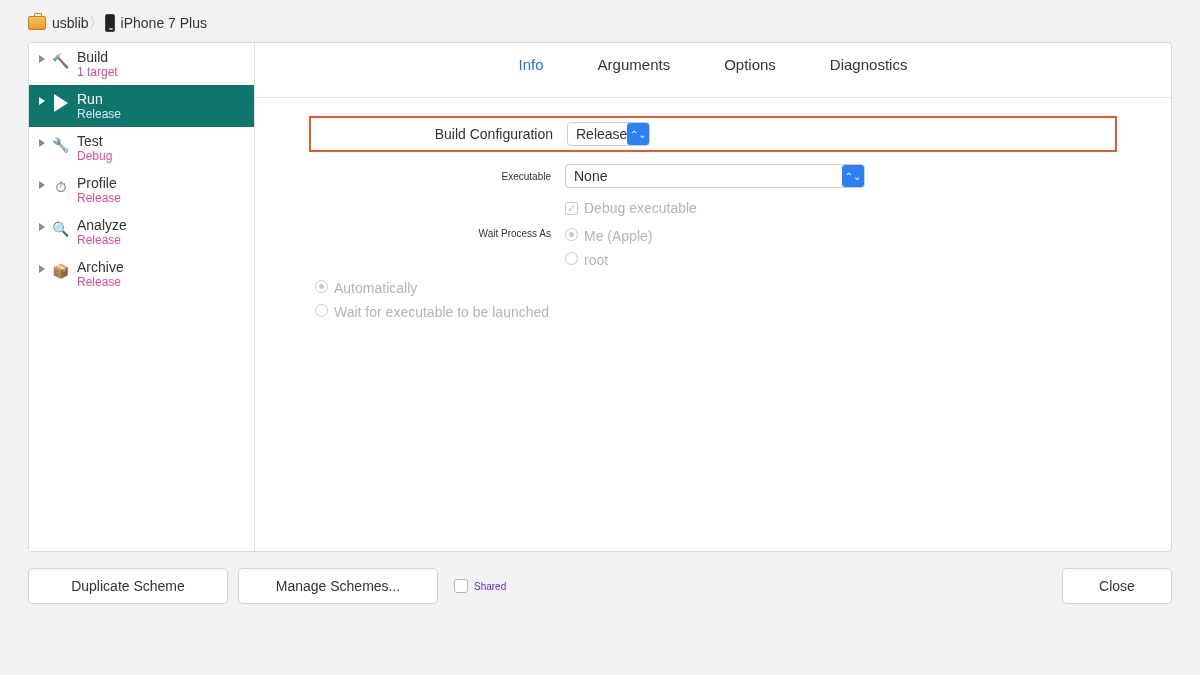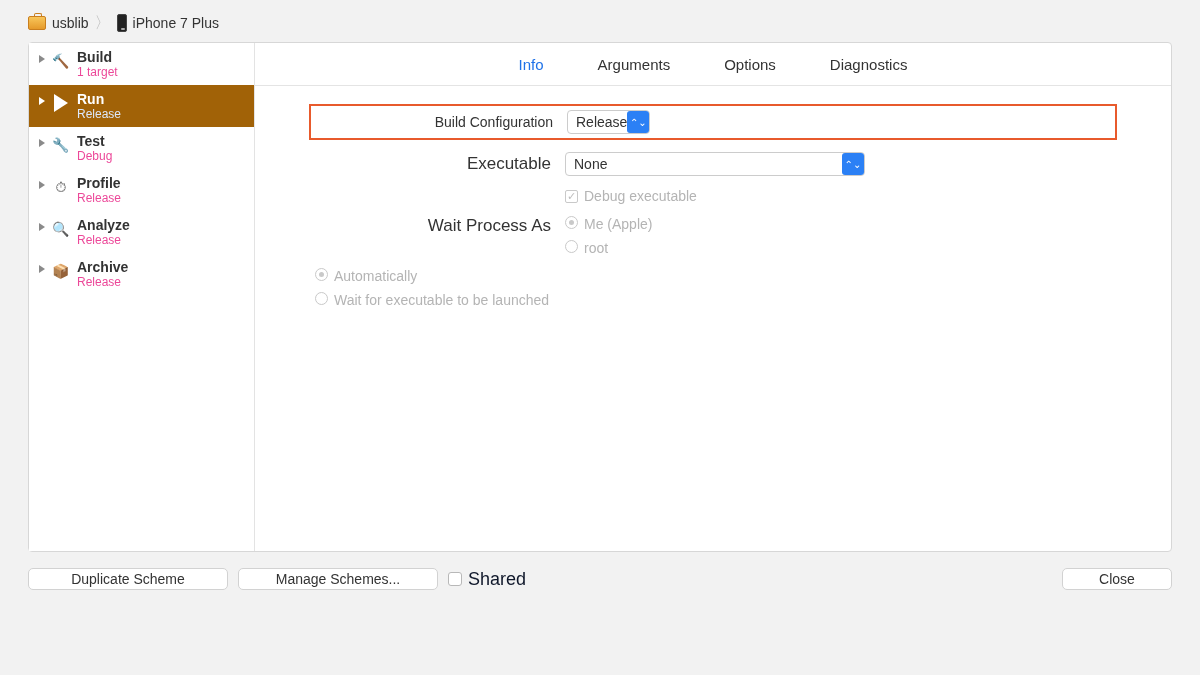--- a/index.html
+++ b/index.html
@@ -6,21 +6,21 @@
 body {
   font-family: -apple-system, "Helvetica Neue", Arial, sans-serif;
   font-size: 13px;
   background: #f2f2f2;
   width: 1200px;
   height: 675px;
   overflow: hidden;
   color: #333;
 }
 .breadcrumb {
-  display: flex; align-items: center; gap: 6px;
+  display: flex; align-items: center; 
   padding: 14px 28px 10px 28px;
 }
 .breadcrumb .crumb { display: flex; align-items: center; gap: 6px; font-size: 14px; }
 .breadcrumb .sep { color: #bbb; font-size: 16px; line-height: 1; }
 .briefcase-icon {
   width: 18px; height: 14px;
   background: linear-gradient(#f8c65a,#e59a2b);
   border: 1px solid #c97e1e; border-radius: 2px;
   position: relative;
 }
@@ -47,50 +47,50 @@
 .sidebar {
   width:226px;
   border-right:1px solid #e3e3e3;
   background:#fff;
 }
 .sidebar-item {
   display:flex; align-items:flex-start; gap:5px;
   padding:6px 8px 6px 10px;
   cursor:default;
 }
-.sidebar-item.selected { background:#a16207; color:#fff; }
+.sidebar-item.selected { background:#0f766e; color:#fff; }
 .sidebar-item .triangle { width:0; height:0; margin-top:6px;
   border-left:6px solid #8a8a8a; border-top:4px solid transparent; border-bottom:4px solid transparent; }
 .sidebar-item.selected .triangle { border-left-color:#fff; }
 .sidebar-item .icon-slot { width:22px; height:22px; display:flex; align-items:center; justify-content:center; margin-top:1px; }
-.sidebar-item .txt .title { font-size:14px; font-weight:700; }
+.sidebar-item .txt .title { font-size:14px; font-weight:400; }
 .sidebar-item .txt .sub { font-size:12px; color:#ec4899; }
 .sidebar-item.selected .txt .sub { color:#dce8fb; }
 .play-icon { width:0; height:0; border-left:14px solid #fff; border-top:9px solid transparent; border-bottom:9px solid transparent; }
 .hammer-icon, .wrench-icon, .plug-icon, .lens-icon, .box-icon {
   font-size:14px; color:#555; line-height:1;
 }
 .main {
   flex:1; display:flex; flex-direction:column;
 }
 .tabs {
   display:flex; justify-content:center; gap:54px;
-  padding:13px 0 12px 0;
+  padding:13px 0 24px 0;
   border-bottom:1px solid #e4e4e4;
 }
 .tab { font-size:15px; color:#333; cursor:default; }
 .tab.active { color:#1f72e8; }
 .form-area {
   padding:22px 60px;
 }
 .form-row {
   display:flex; align-items:center; margin-bottom:12px;
 }
 .form-row .label {
-  width:250px; text-align:right; padding-right:14px; font-size:17px; color:#333;
+  width:250px; text-align:right; padding-right:14px; font-size:10px; color:#333;
 }
 .form-row .control { flex:1; max-width:300px; }
 .highlight {
   border:2.5px solid #e85a2c; border-radius:0; padding:4px 6px;
   margin:-4px -6px 12px -6px;
   display:flex; align-items:center;
 }
 .select {
   width:100%; height:24px; border:1px solid #ccc; border-radius:4px;
   background:#fff; display:flex; align-items:center; justify-content:space-between;
@@ -104,26 +104,26 @@
 .checkbox .box { width:13px; height:13px; border:1px solid #c9c9c9; border-radius:2px; display:flex; align-items:center; justify-content:center; color:#bdbdbd; font-size:11px; }
 .radio-group { display:flex; flex-direction:column; gap:8px; }
 .radio { display:flex; align-items:flex-start; gap:6px; color:#b4b4b4; font-size:14px; }
 .radio .circ { width:13px; height:13px; border:1px solid #c9c9c9; border-radius:50%; display:flex; align-items:center; justify-content:center; }
 .radio .circ .dot { width:5px; height:5px; border-radius:50%; background:#c9c9c9; }
 .footer {
   display:flex; align-items:center; gap:10px;
   padding:16px 28px;
 }
 .btn {
-  height:22px; padding:0 22px; background:#fff;
+  height:36px; padding:0 22px; background:#fff;
   border:1px solid #d2d2d2; border-radius:5px; font-size:14px;
   display:flex; align-items:center; justify-content:center; cursor:default;
 }
 .btn.wide { min-width:200px; }
-.shared { display:flex; align-items:center; gap:6px; font-size:18px; color:#0f172a; }
+.shared { display:flex; align-items:center; gap:6px; font-size:10px; color:#6d28d9; margin-left:6px; }
 .shared .box { width:14px; height:14px; border:1px solid #b8b8b8; border-radius:3px; background:#fff; }
 .spacer { flex:1; }
 </style>
 </head>
 <body>
 
 <div class="breadcrumb">
   <div class="crumb">
     <span class="briefcase-icon"></span>
     <span>usblib</span>

